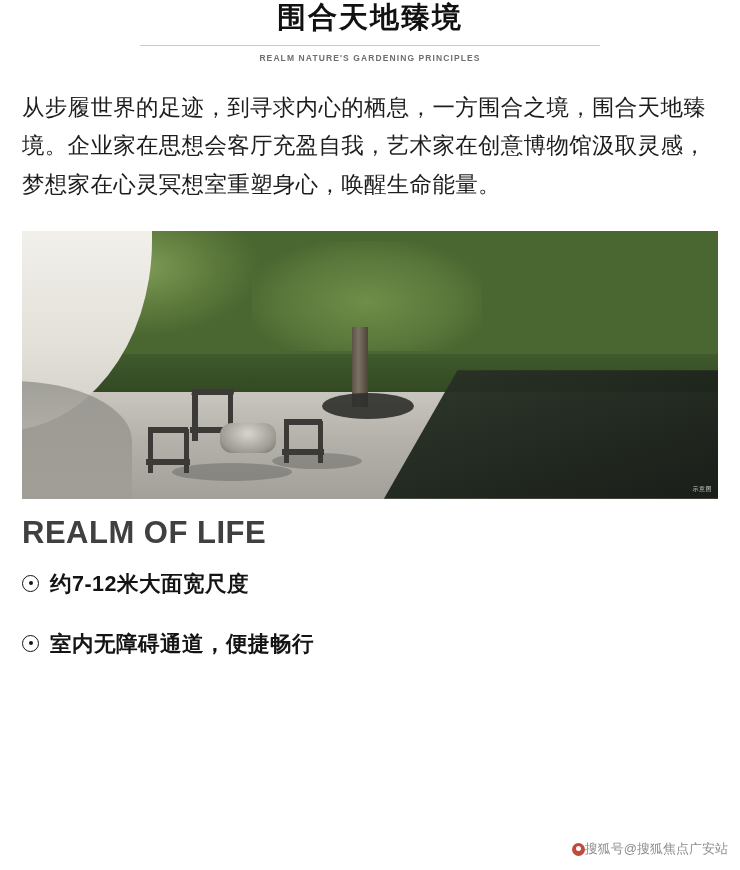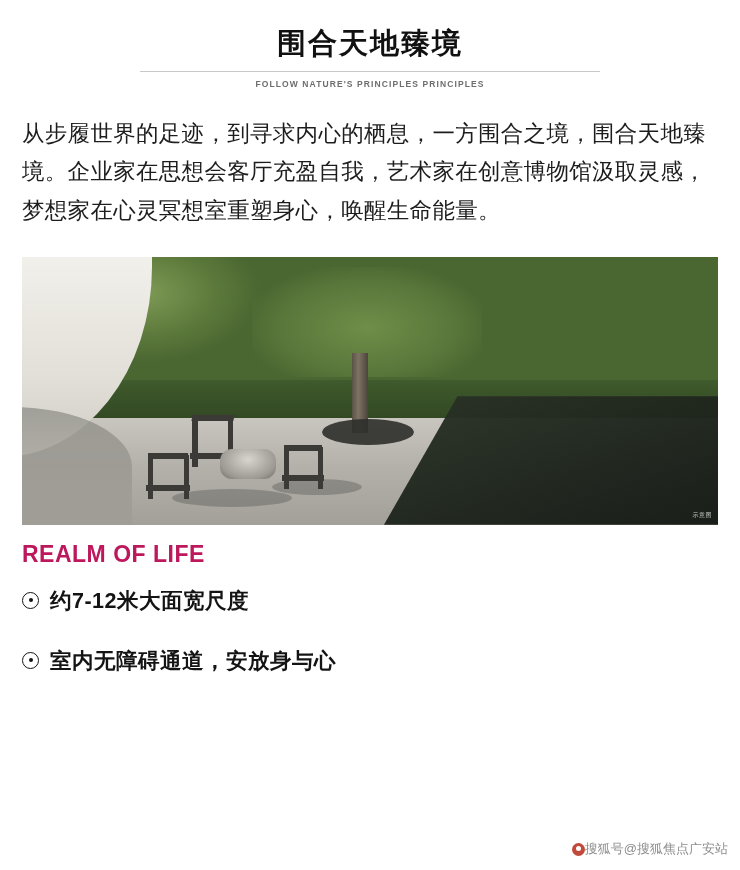--- a/index.html
+++ b/index.html
@@ -18,21 +18,20 @@
 
   .page {
     width: 740px;
     height: 870px;
     position: relative;
     box-sizing: border-box;
   }
 
   
   .header {
-    padding-top: 26px;
     text-align: center;
   }
   .header-title {
     font-size: 29px;
     font-weight: bold;
     letter-spacing: 2px;
     color: #111111;
     line-height: 1.2;
     margin: 0;
   }
@@ -163,24 +162,24 @@
     position: absolute;
     right: 6px; bottom: 5px;
     font-size: 6px;
     color: rgba(255,255,255,0.75);
     letter-spacing: 0.5px;
   }
 
   
   .section-title {
     margin: 16px 22px 0 22px;
-    font-size: 23px;
+    font-size: 31px;
     font-weight: bold;
     letter-spacing: 0.5px;
-    color: #be185d;
+    color: #404040;
   }
 
   
   .features {
     margin: 18px 22px 12px 22px;
     list-style: none;
     padding: 0;
   }
   .feature {
     display: flex;
@@ -241,21 +240,21 @@
 </head>
 <body>
 
 <div class="page">
 
   <div class="header">
     <h1 class="header-title">围合天地臻境</h1>
     <div class="header-rule-wrap">
       <div class="header-rule"></div>
     </div>
-    <div class="header-sub">FOLLOW NATURE'S PRINCIPLES PRINCIPLES</div>
+    <div class="header-sub">REALM NATURE'S GARDENING PRINCIPLES</div>
   </div>
 
   <p class="para">从步履世界的足迹，到寻求内心的栖息，一方围合之境，围合天地臻境。企业家在思想会客厅充盈自我，艺术家在创意博物馆汲取灵感，梦想家在心灵冥想室重塑身心，唤醒生命能量。</p>
 
   <div class="photo-wrap">
     <div class="photo">
       <div class="ph-foliage"></div>
       <div class="ph-canopy"></div>
       <div class="ph-hedge"></div>
       <div class="ph-ground"></div>
@@ -290,21 +289,21 @@
 
   <div class="section-title">REALM OF LIFE</div>
 
   <ul class="features">
     <li class="feature">
       <span class="bullet"></span>
       <span>约7-12米大面宽尺度</span>
     </li>
     <li class="feature">
       <span class="bullet"></span>
-      <span>室内无障碍通道，安放身与心</span>
+      <span>室内无障碍通道，便捷畅行</span>
     </li>
   </ul>
 
   <div class="footer">
     <span class="footer-logo"></span>
     <span>搜狐号@搜狐焦点广安站</span>
   </div>
 
 </div>
 

